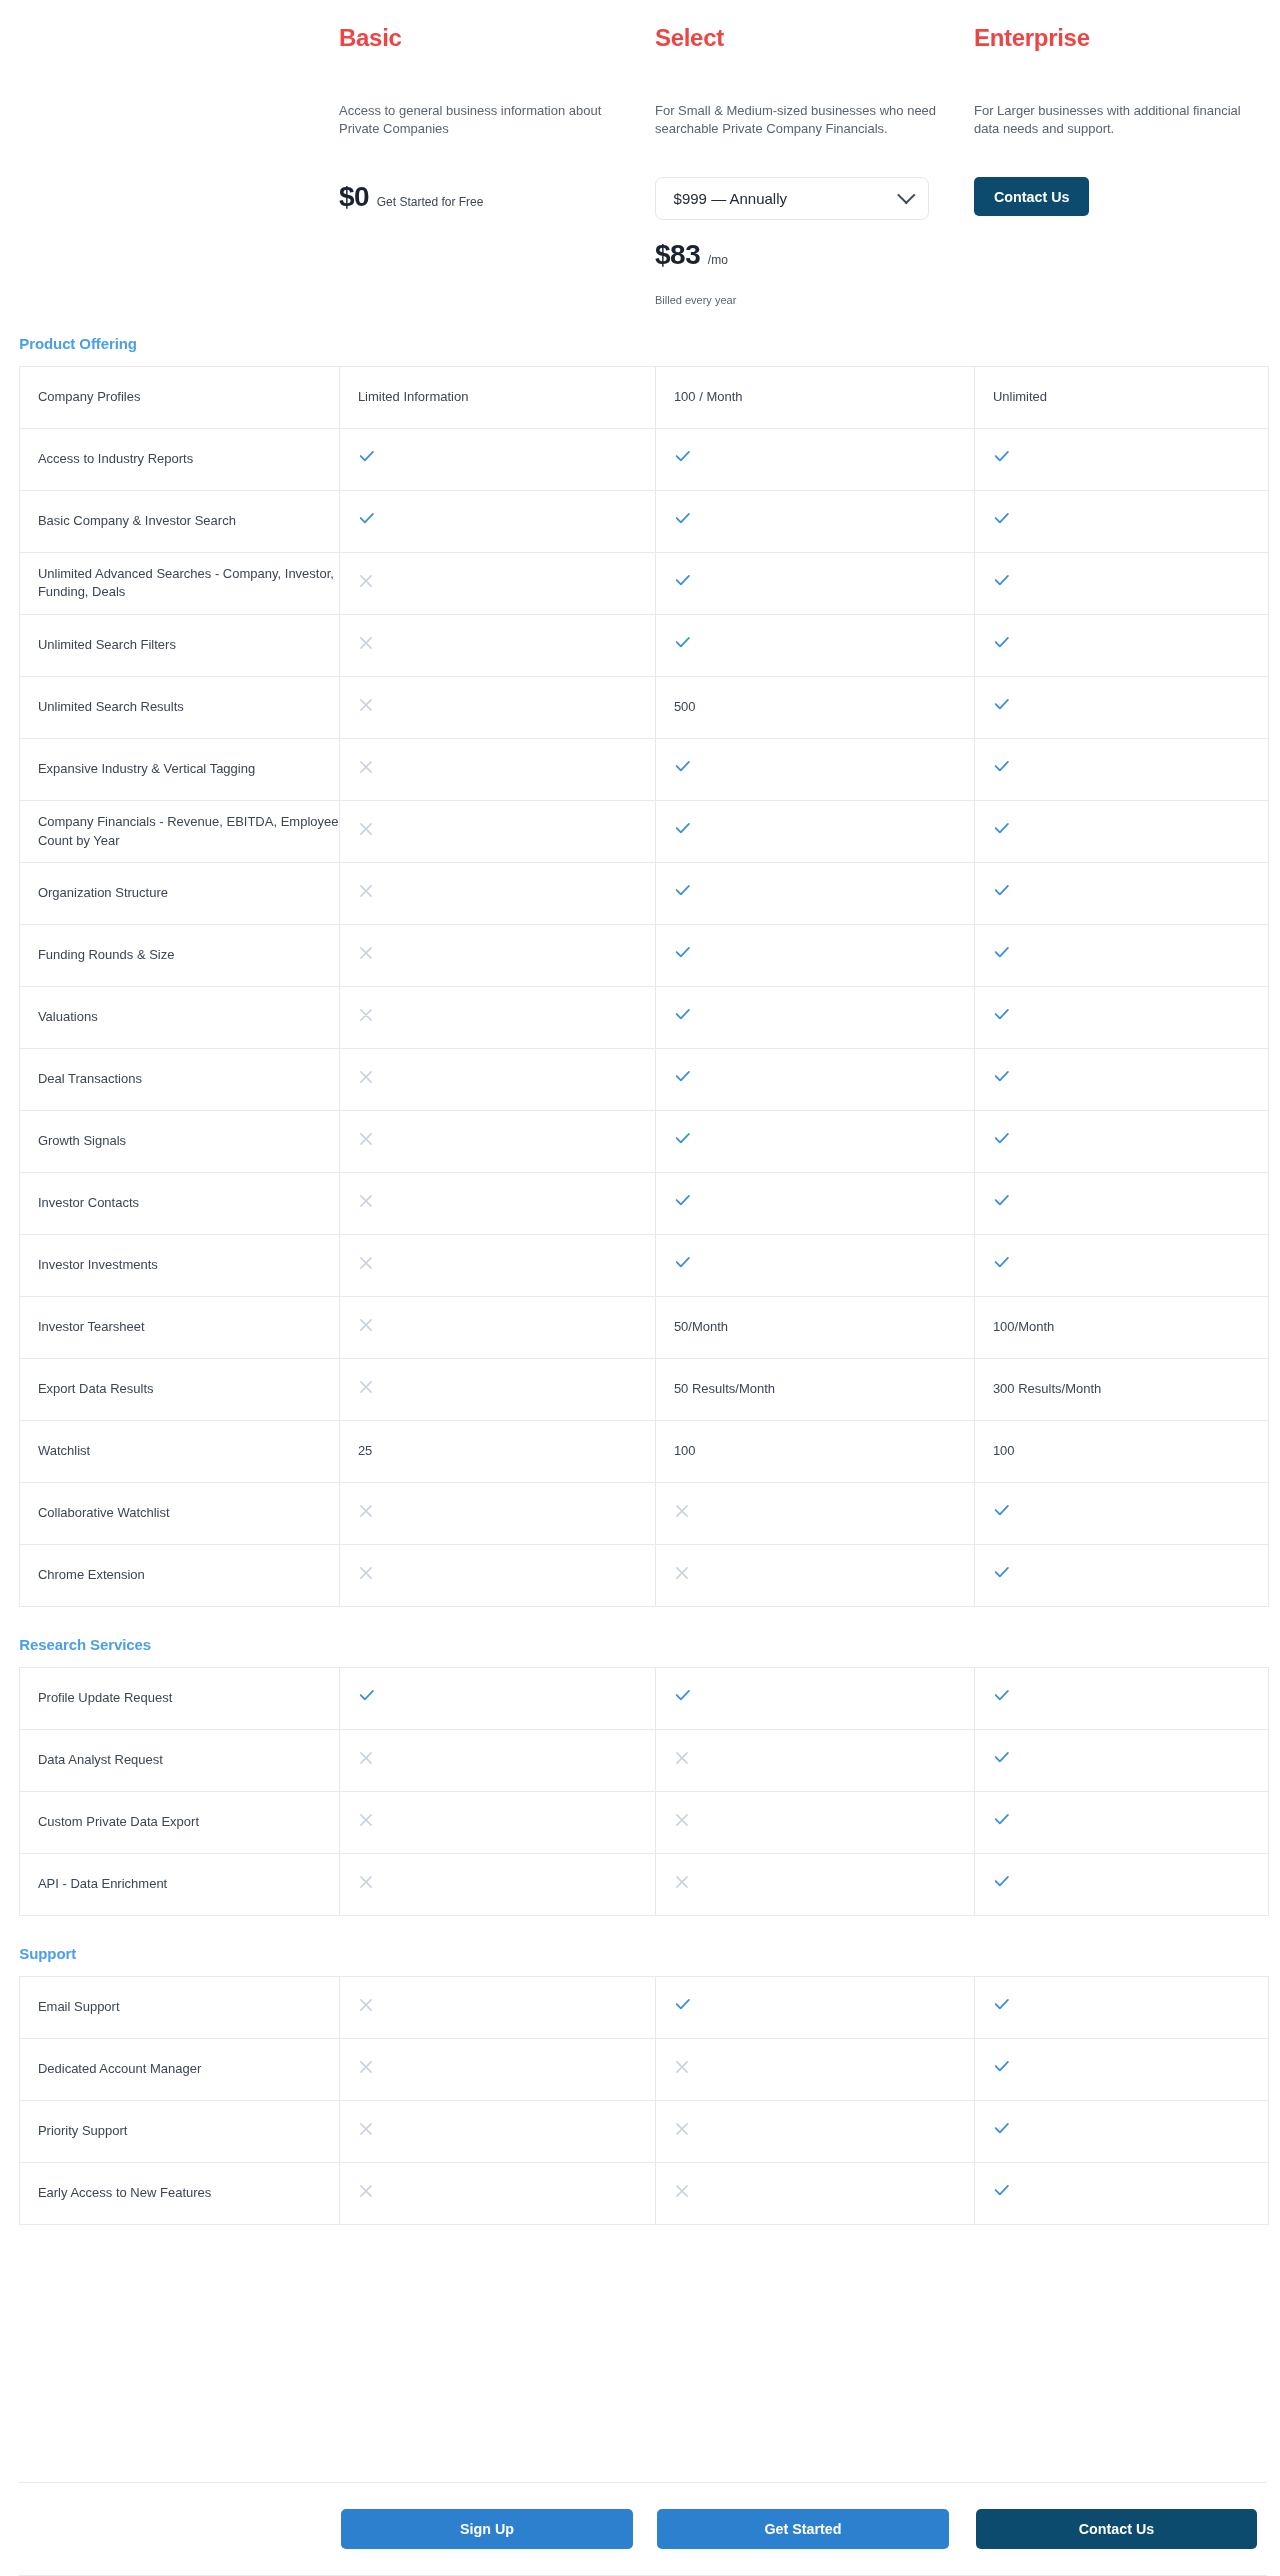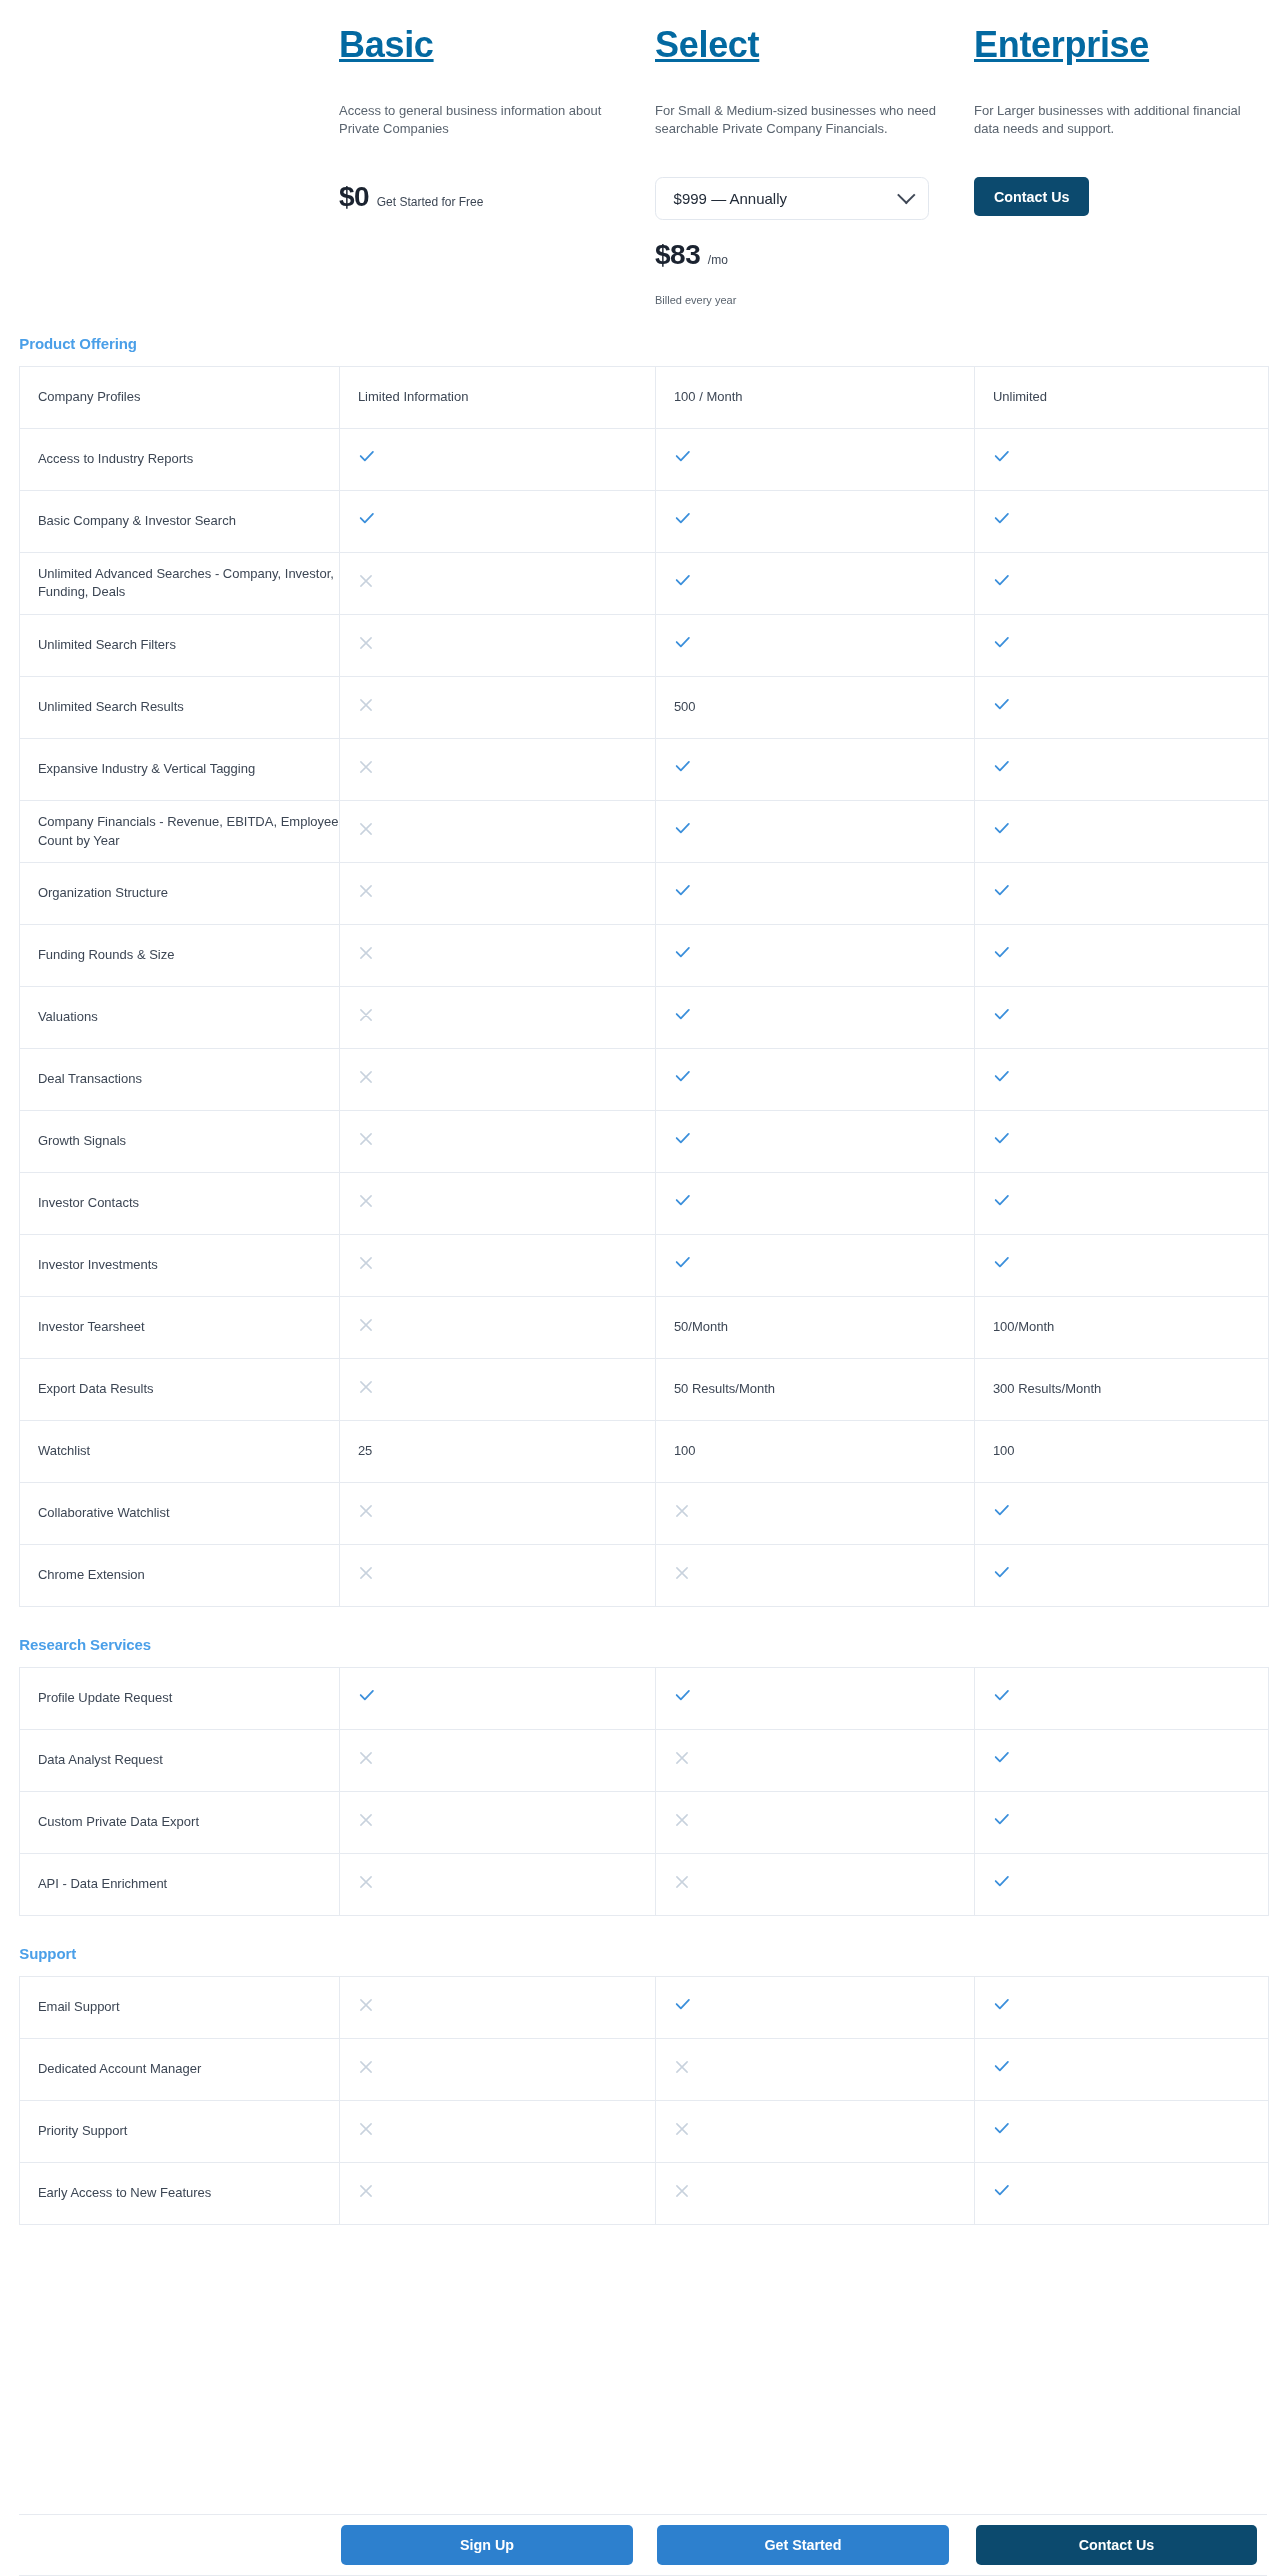--- a/index.html
+++ b/index.html
@@ -23,27 +23,26 @@
   
   .plans {
     display: grid;
     grid-template-columns: 339px 316px 319px 306px;
     padding-top: 25px;
   }
   .plan-col { padding-right: 25px; }
   .plan-col.spacer { }
 
   .plan-name {
-    font-size: 36px;
+    font-size: 24px;
     font-weight: bold;
     letter-spacing: -0.3px;
-    color: #0369a1;
+    color: #ef4444;
     line-height: 1.1;
     height: 77px;
-    text-decoration: underline;
   }
 
   .plan-desc {
     font-size: 13px;
     line-height: 1.42;
     color: #5a646f;
     min-height: 60px;
     max-width: 285px;
   }
 
@@ -148,21 +147,21 @@
   
   .mark { display: inline-block; line-height: 1; }
   .mark svg { display: block; }
 
   
   .footer-bar {
     position: absolute;
     left: 19.3px;
     bottom: 0;
     width: 1248px;
-    height: 62px;
+    height: 94px;
     border-top: 0.8px solid #e6eaf0;
     border-bottom: 0.8px solid #e6eaf0;
     background: #ffffff;
     display: grid;
     grid-template-columns: 320px 316px 319px 294px;
     align-items: center;
   }
   .footer-cell { display: flex; align-items: center; }
   .footer-btn {
     height: 40px;

